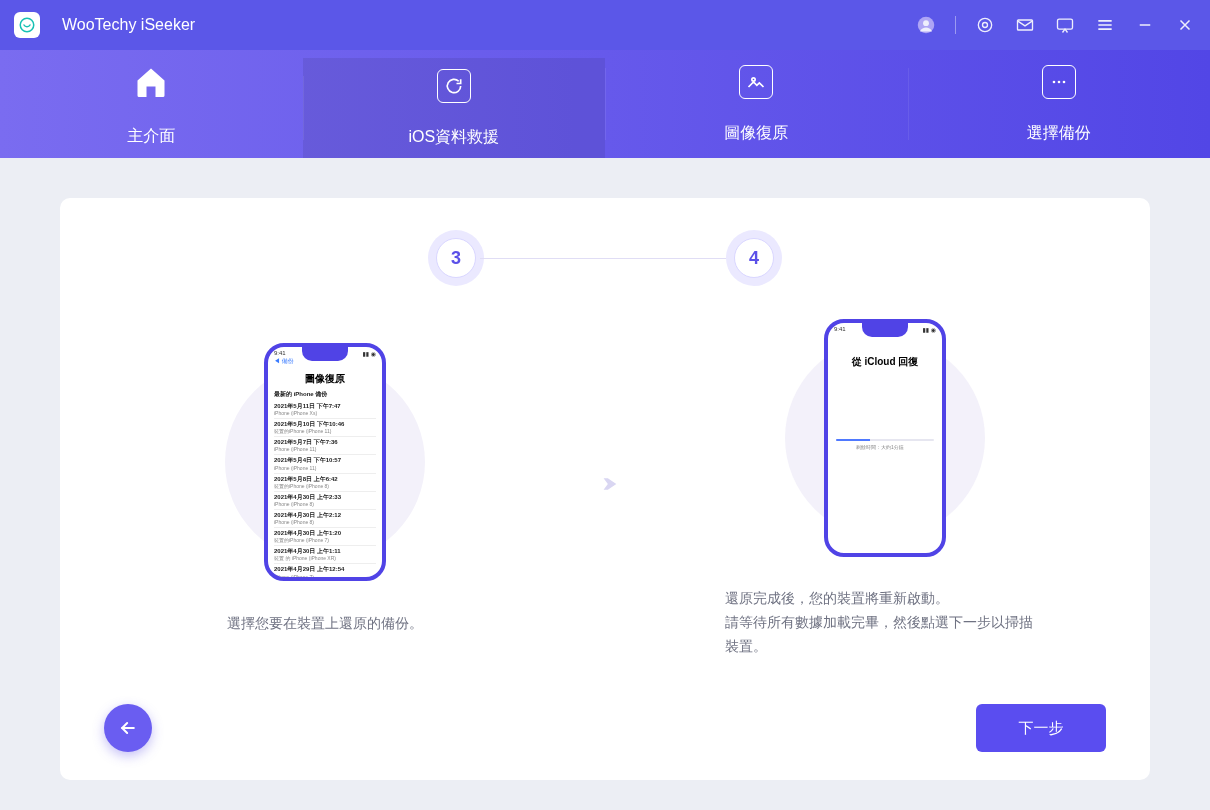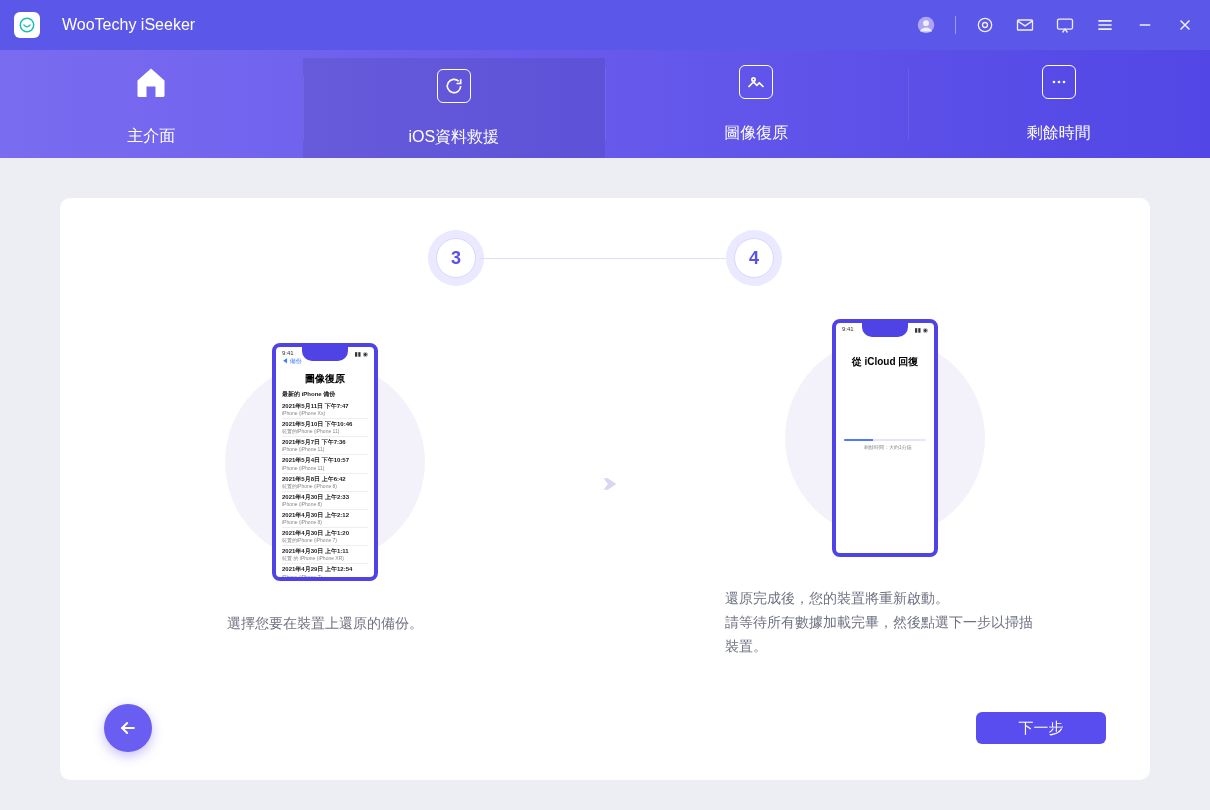--- a/index.html
+++ b/index.html
@@ -108,24 +108,24 @@
 .phone-bg::before {
   content:"";
   position:absolute; left:50%; top:50%;
   transform: translate(-50%,-50%);
   width: 200px; height: 200px; border-radius:50%;
   background: #f3f1fa;
   z-index:0;
 }
 .phone {
   position: relative; z-index:1;
-  width: 106px; height: 238px;
+  width: 122px; height: 238px;
   background: #fff;
   border: 4px solid #5043e6;
-  border-radius: 8px;
+  border-radius: 20px;
   overflow: hidden;
 }
 .notch {
   position:absolute; top:0; left:50%; transform:translateX(-50%);
   width: 46px; height: 14px;
   background:#5043e6;
   border-radius: 0 0 10px 10px;
 }
 .statusbar {
   display:flex; justify-content:space-between;
@@ -162,21 +162,21 @@
   padding: 0 44px;
 }
 .back-btn {
   width: 48px; height:48px; border-radius:50%;
   background:#6a5df1; color:#fff;
   display:flex; align-items:center; justify-content:center;
   cursor:pointer;
   box-shadow: 0 4px 12px rgba(90,74,230,.35);
 }
 .next-btn {
-  min-width: 130px; height: 32px;
+  min-width: 130px; height: 48px;
   background:#5a4df0; color:#fff;
   border:none; border-radius:6px;
   font-size:15px; cursor:pointer;
   padding: 6px 28px;
 }
 </style>
 </head>
 <body>
 
 <div class="titlebar">
@@ -261,21 +261,21 @@
     <div class="nav-label">圖像復原</div>
   </div>
   <div class="nav-item">
     <div class="nav-icon bordered">
       <svg width="20" height="20" viewBox="0 0 24 24" fill="#fff">
           <circle cx="6" cy="12" r="1.6"></circle>
           <circle cx="12" cy="12" r="1.6"></circle>
           <circle cx="18" cy="12" r="1.6"></circle>
         </svg>
     </div>
-    <div class="nav-label">剩餘時間</div>
+    <div class="nav-label">選擇備份</div>
   </div>
 </div>
 
 <div class="content">
   <div class="card">
 
     <div class="steps-row">
       <div class="step-badge">3</div>
       <div class="step-line"></div>
       <div class="step-badge">4</div>

